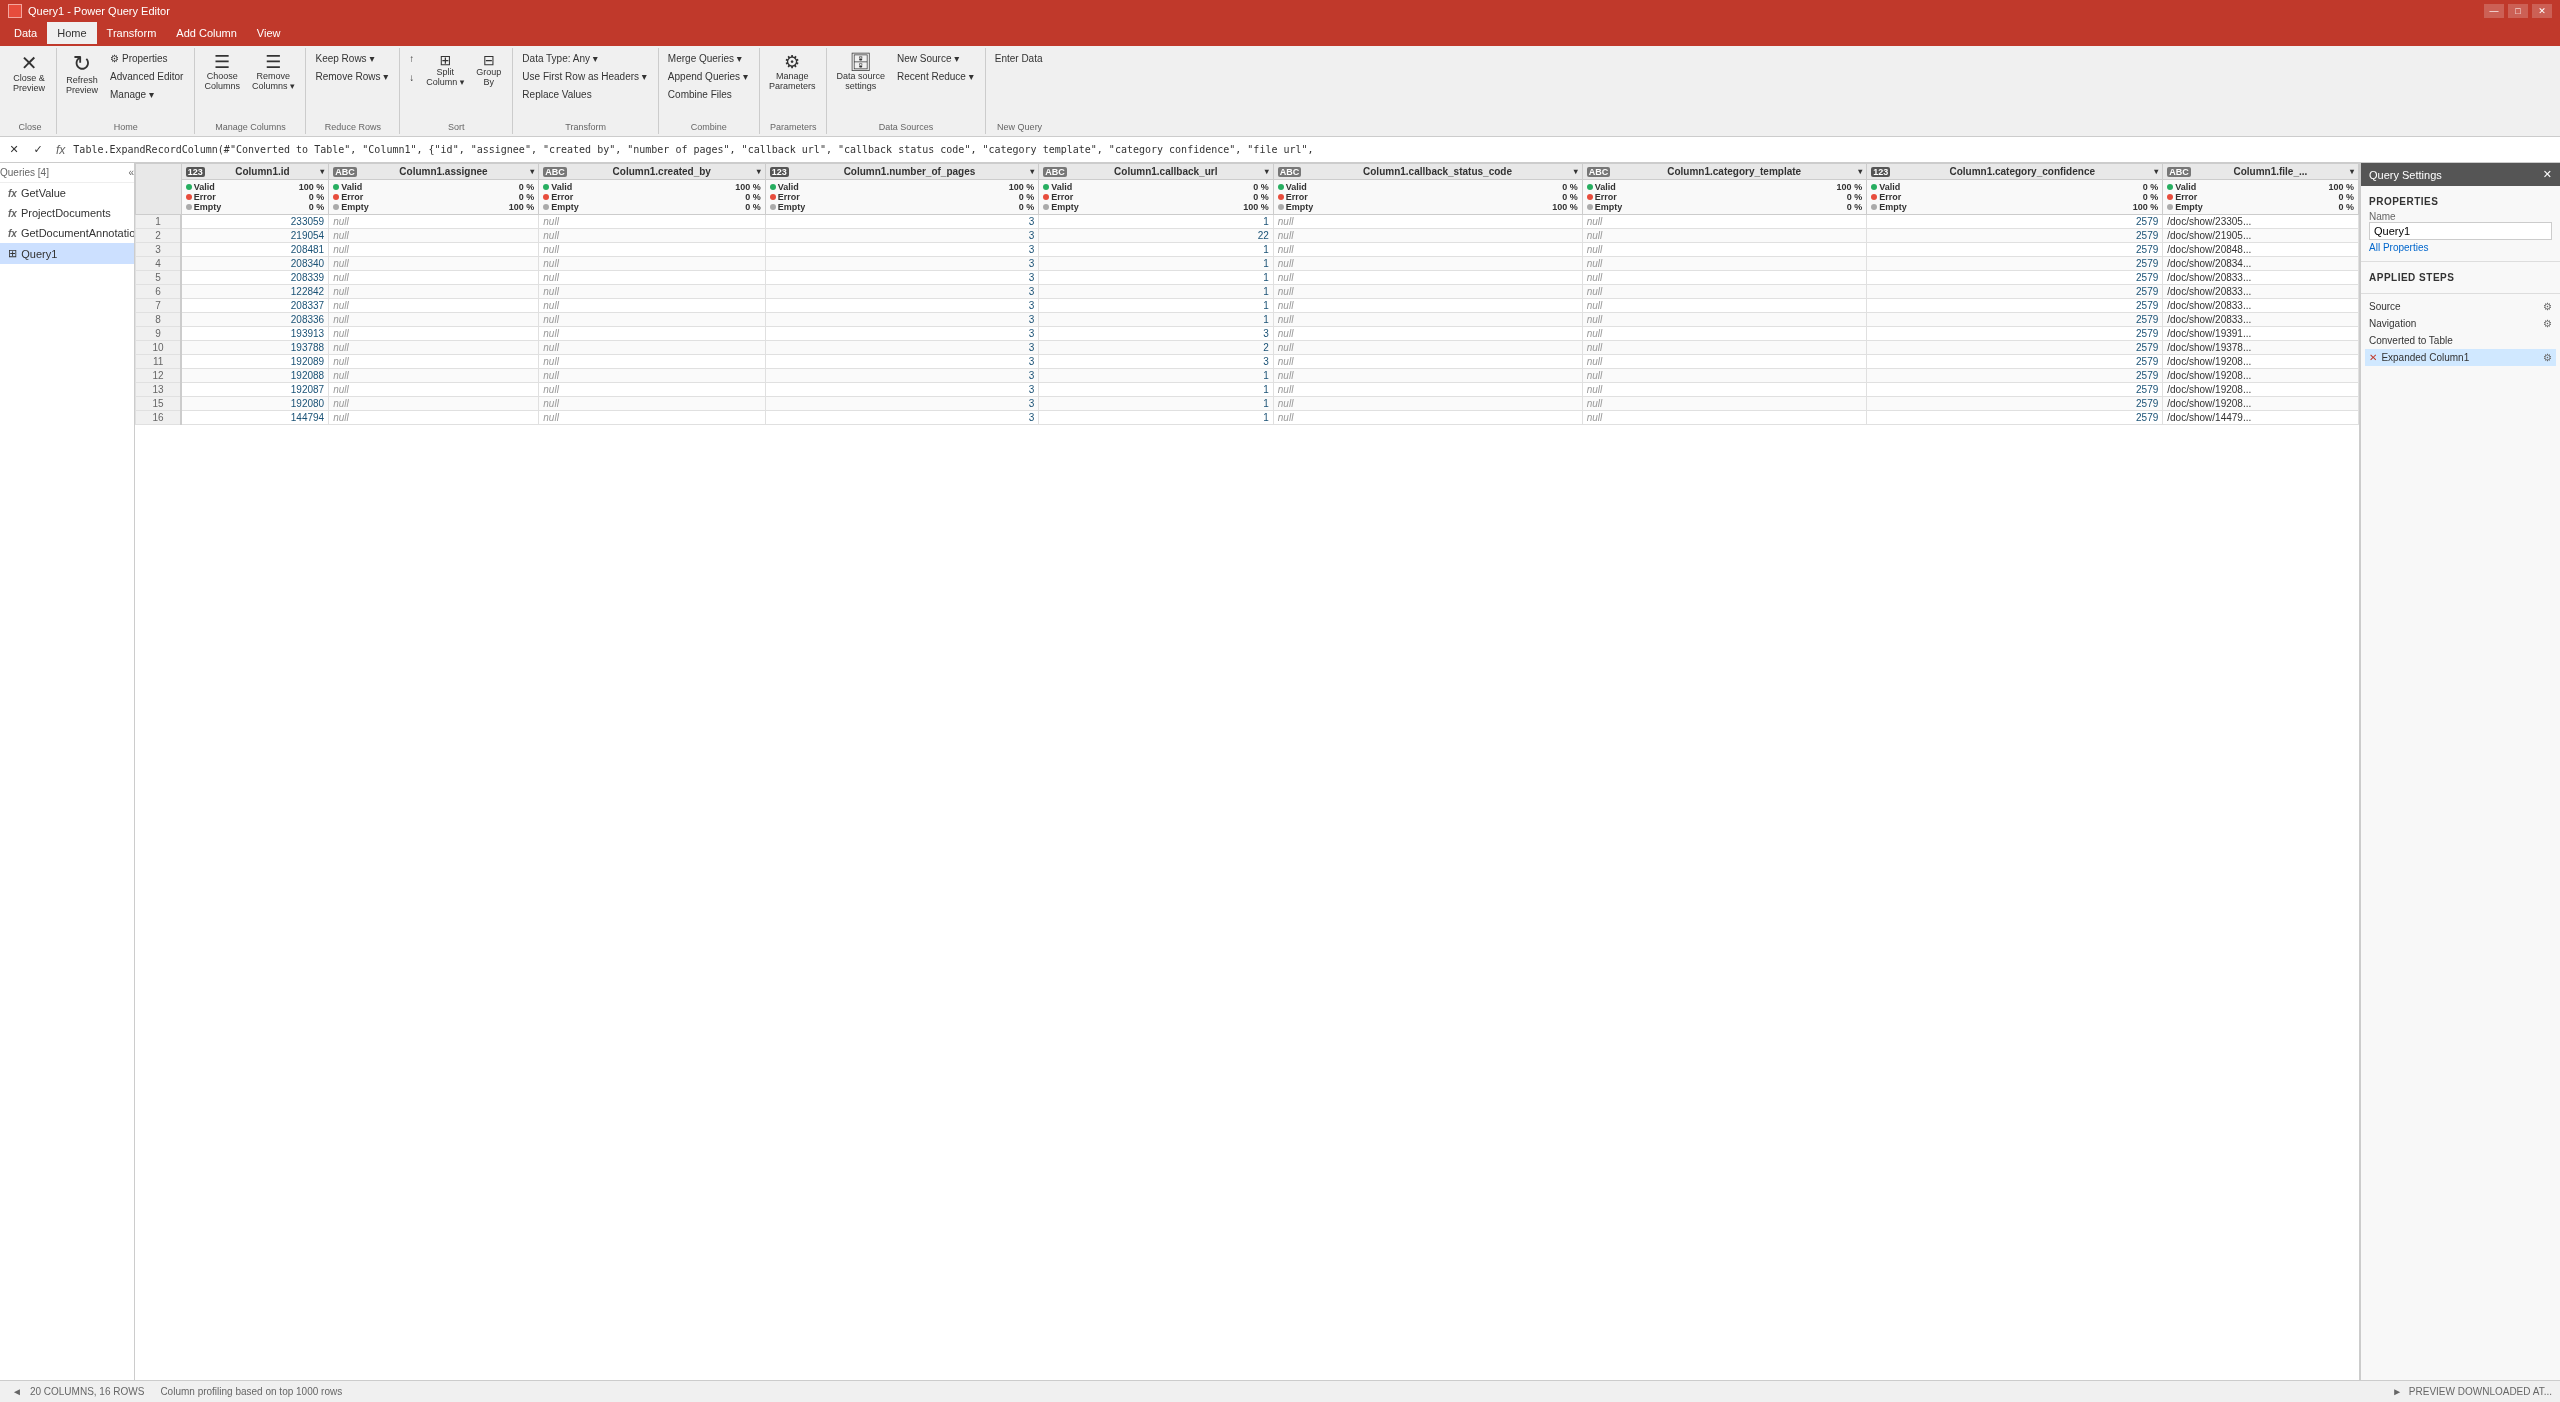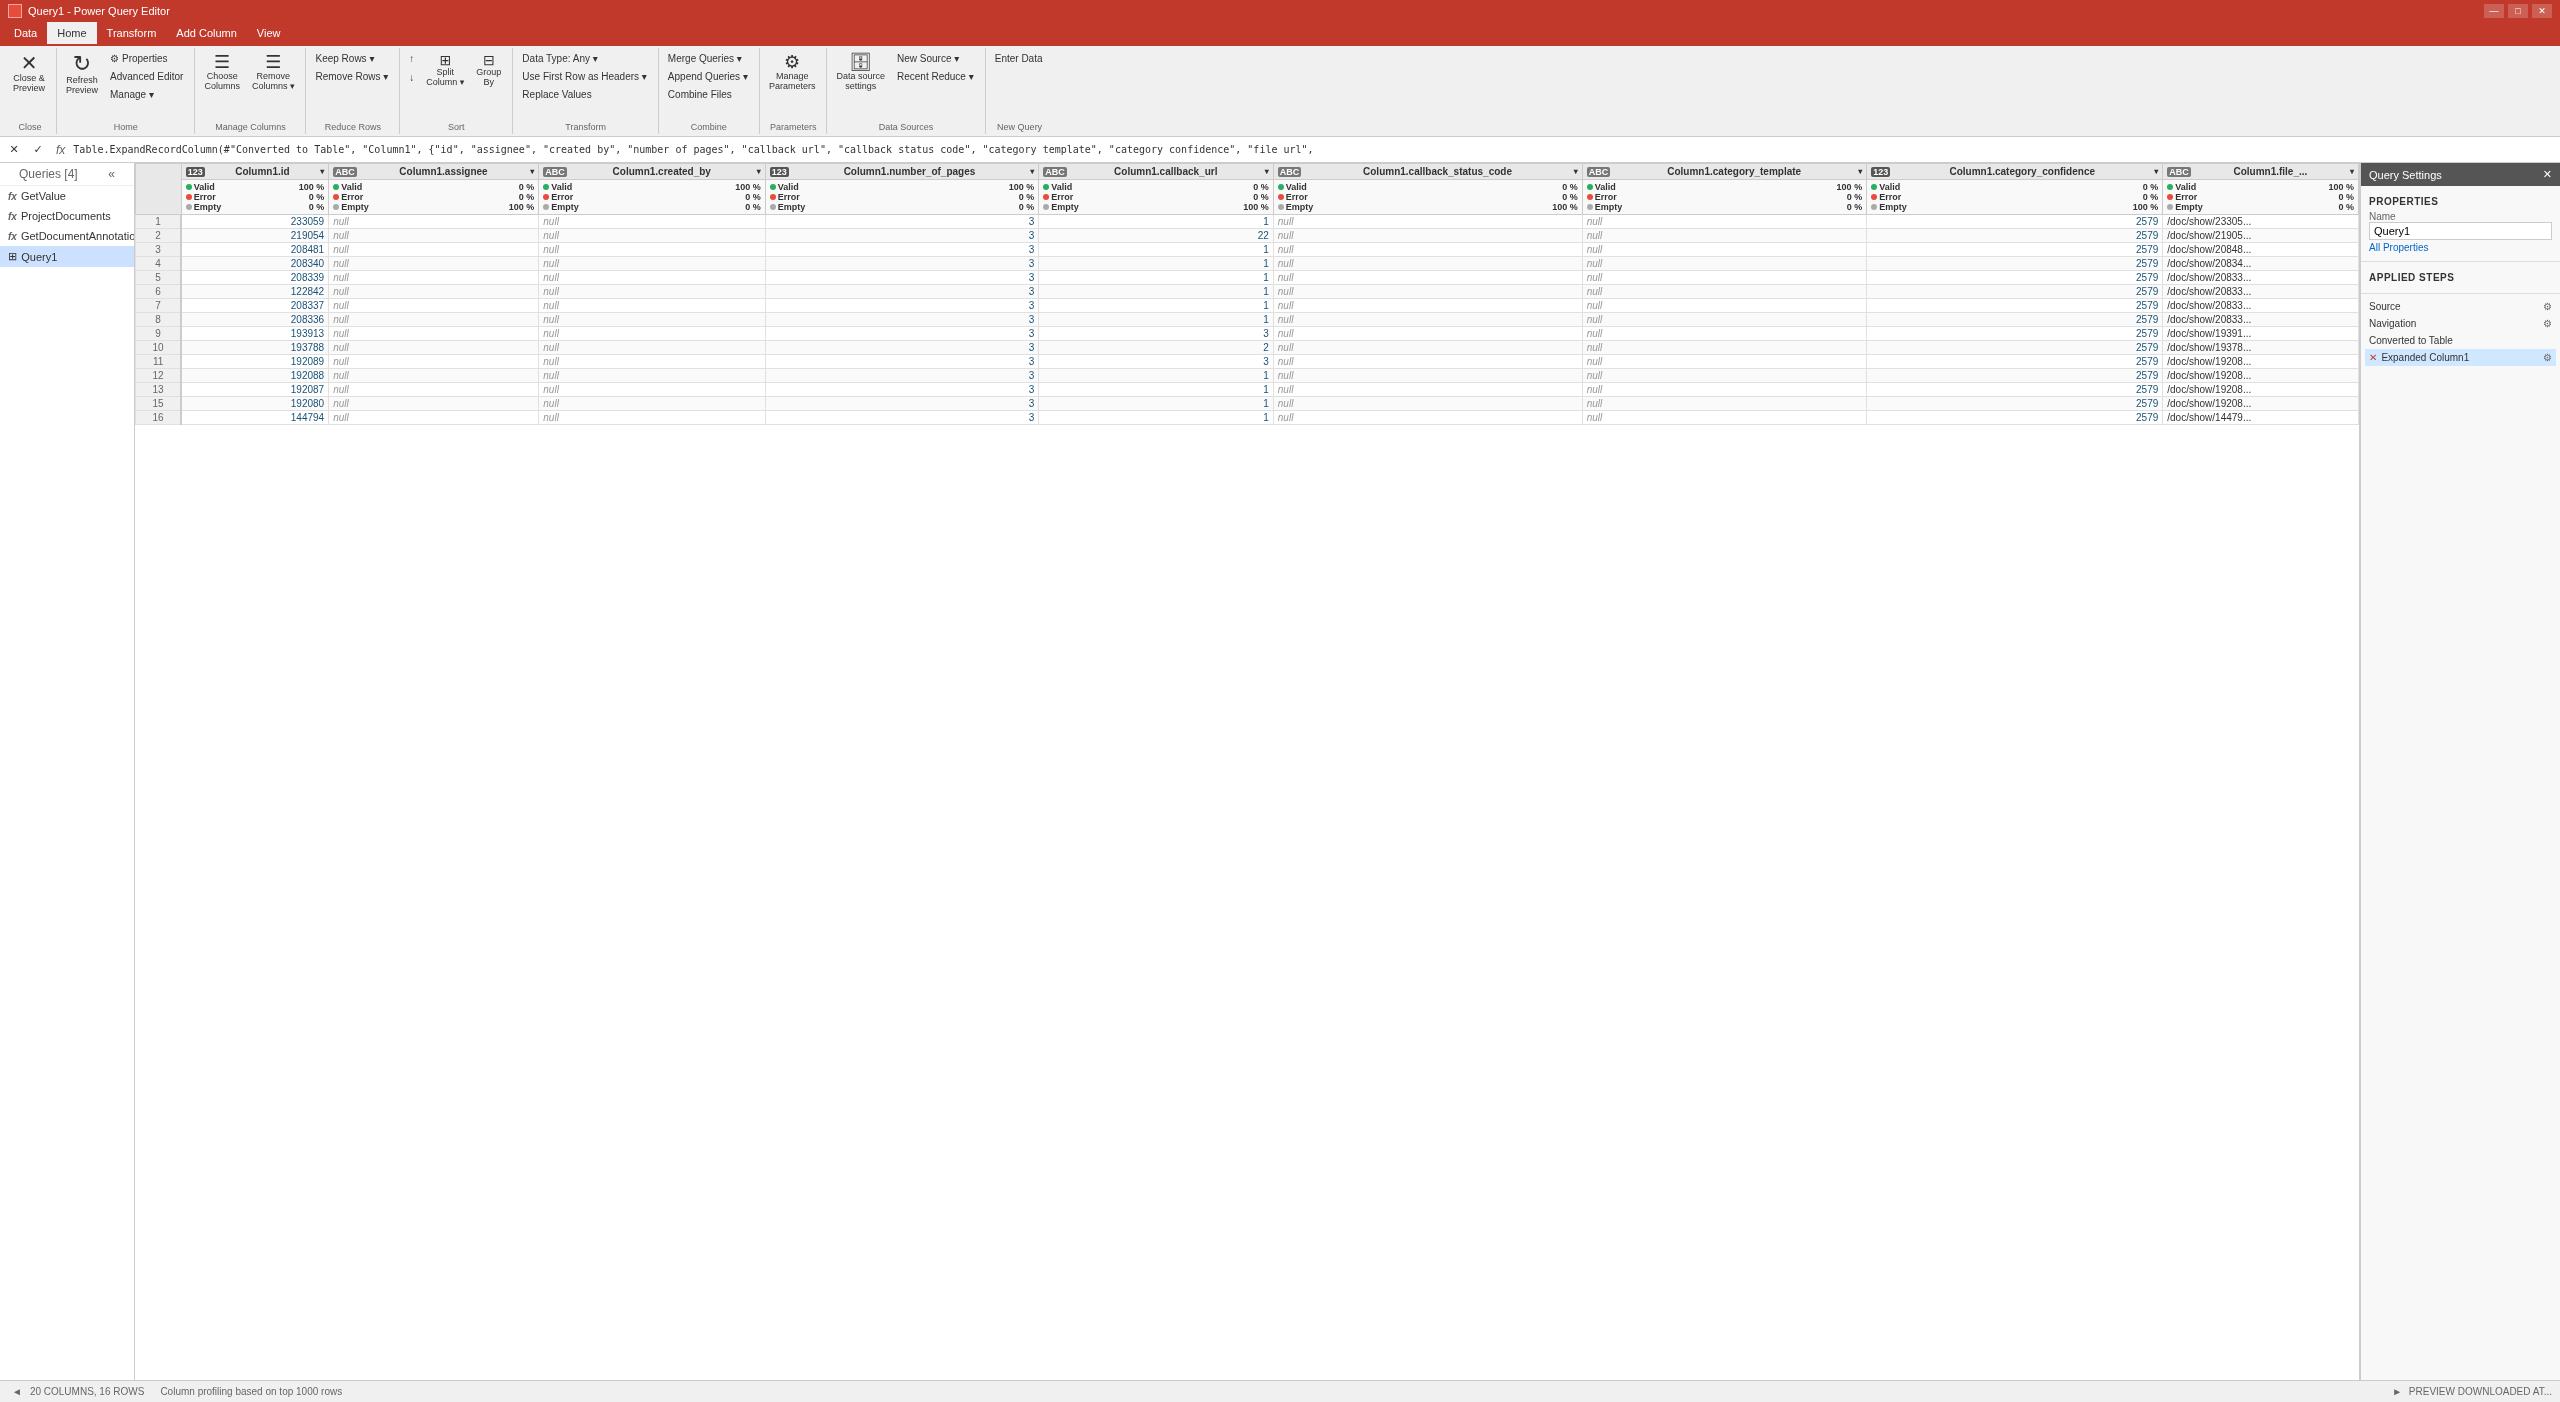--- a/index.html
+++ b/index.html
@@ -32,21 +32,21 @@
     .formula-bar { background: white; border-bottom: 1px solid #ccc; display: flex; align-items: center; padding: 2px 4px; gap: 4px; height: 26px; }
     .formula-btn { width: 20px; height: 20px; display: flex; align-items: center; justify-content: center; cursor: pointer; border: 1px solid transparent; font-size: 11px; }
     .fx-label { font-size: 12px; color: #666; font-style: italic; padding: 0 4px; }
     .formula-input { flex: 1; border: none; outline: none; font-family: 'Consolas', monospace; font-size: 10px; color: #333; background: white; }
 
     
     .main { display: flex; flex: 1; overflow: hidden; }
 
     
     .queries-panel { width: 135px; background: white; border-right: 1px solid #ccc; display: flex; flex-direction: column; overflow: hidden; }
-    .queries-header { padding: 4px 19px; font-size: 12px; color: #666; border-bottom: 1px solid #eee; display: flex; align-items: center; justify-content: space-between; }
+    .queries-header { padding: 4px 0; font-size: 10px; color: #666; border-bottom: 1px solid #eee; display: flex; align-items: center; justify-content: space-between; }
     .queries-list { overflow-y: auto; flex: 1; }
     .query-item { padding: 4px 8px; cursor: pointer; display: flex; align-items: center; gap: 4px; font-size: 11px; }
     .query-item.selected { background: #cce0ff; }
     .query-item .fx { font-size: 10px; color: #666; font-style: italic; font-weight: bold; }
 
     
     .data-area { flex: 1; display: flex; flex-direction: column; overflow: hidden; background: white; }
     .data-grid { flex: 1; overflow: auto; border-right: 1px solid #ccc; }
     table { border-collapse: collapse; font-size: 10px; min-width: 100%; }
     thead tr { background: #f5f5f5; }

